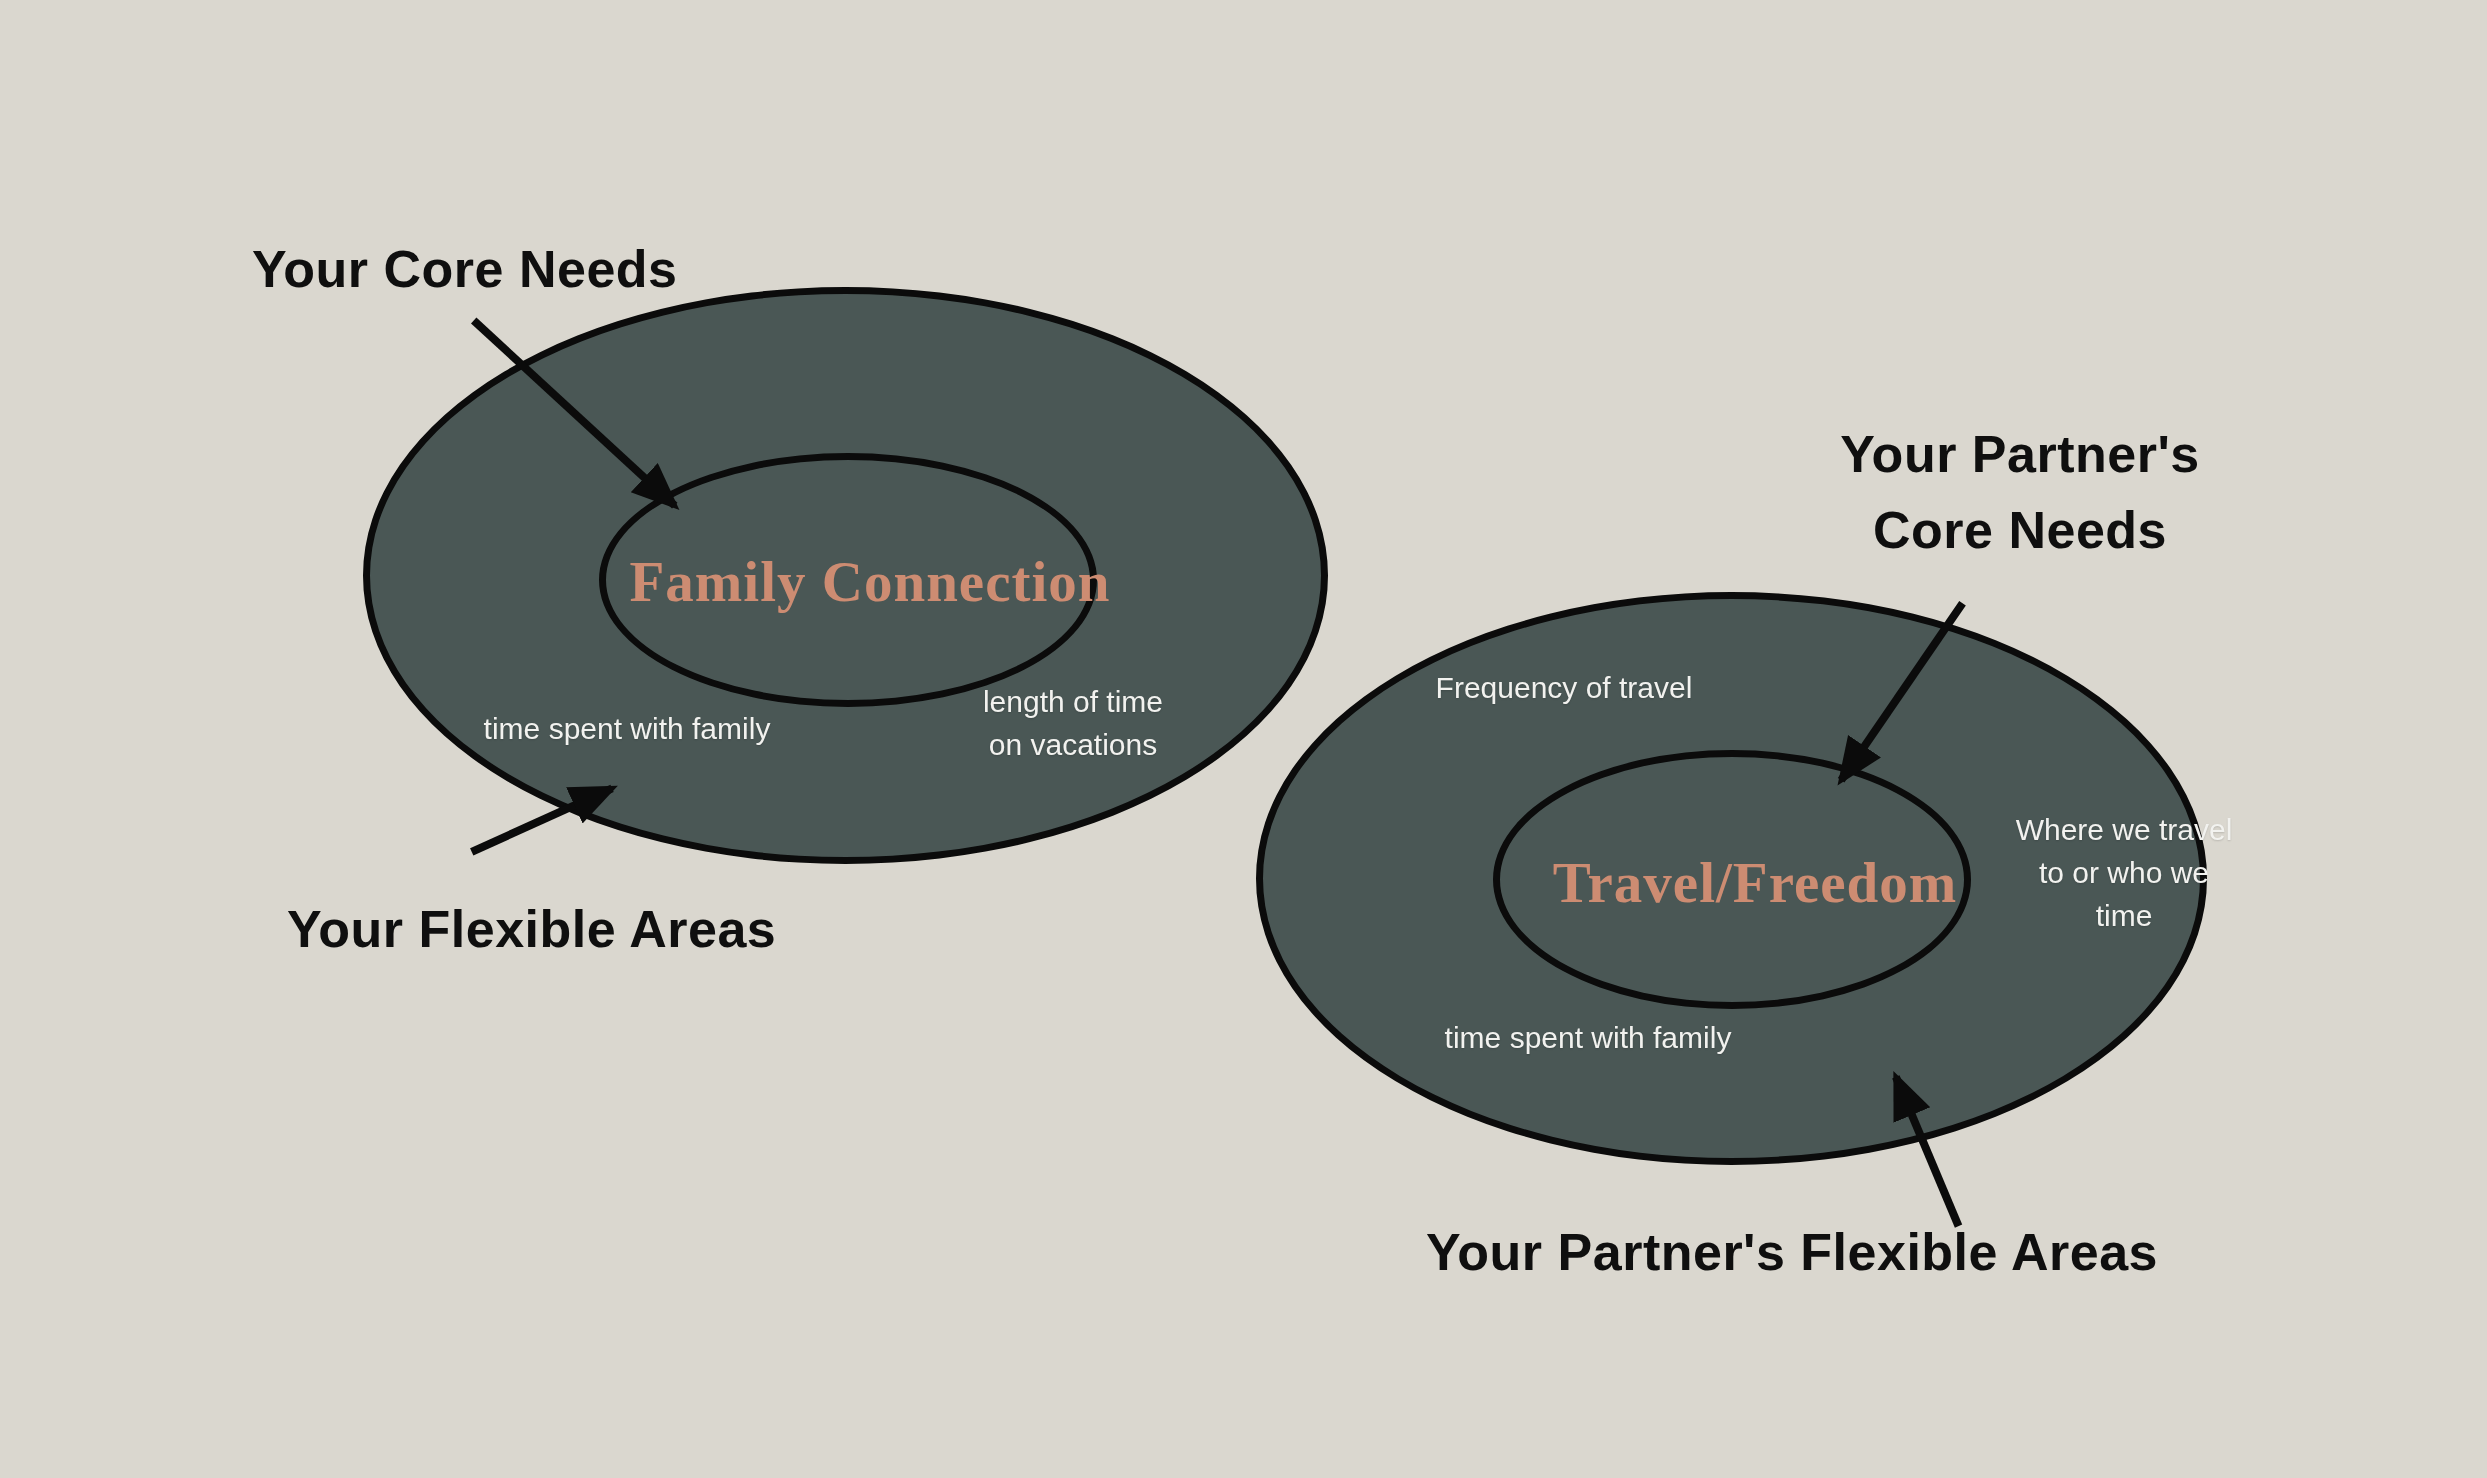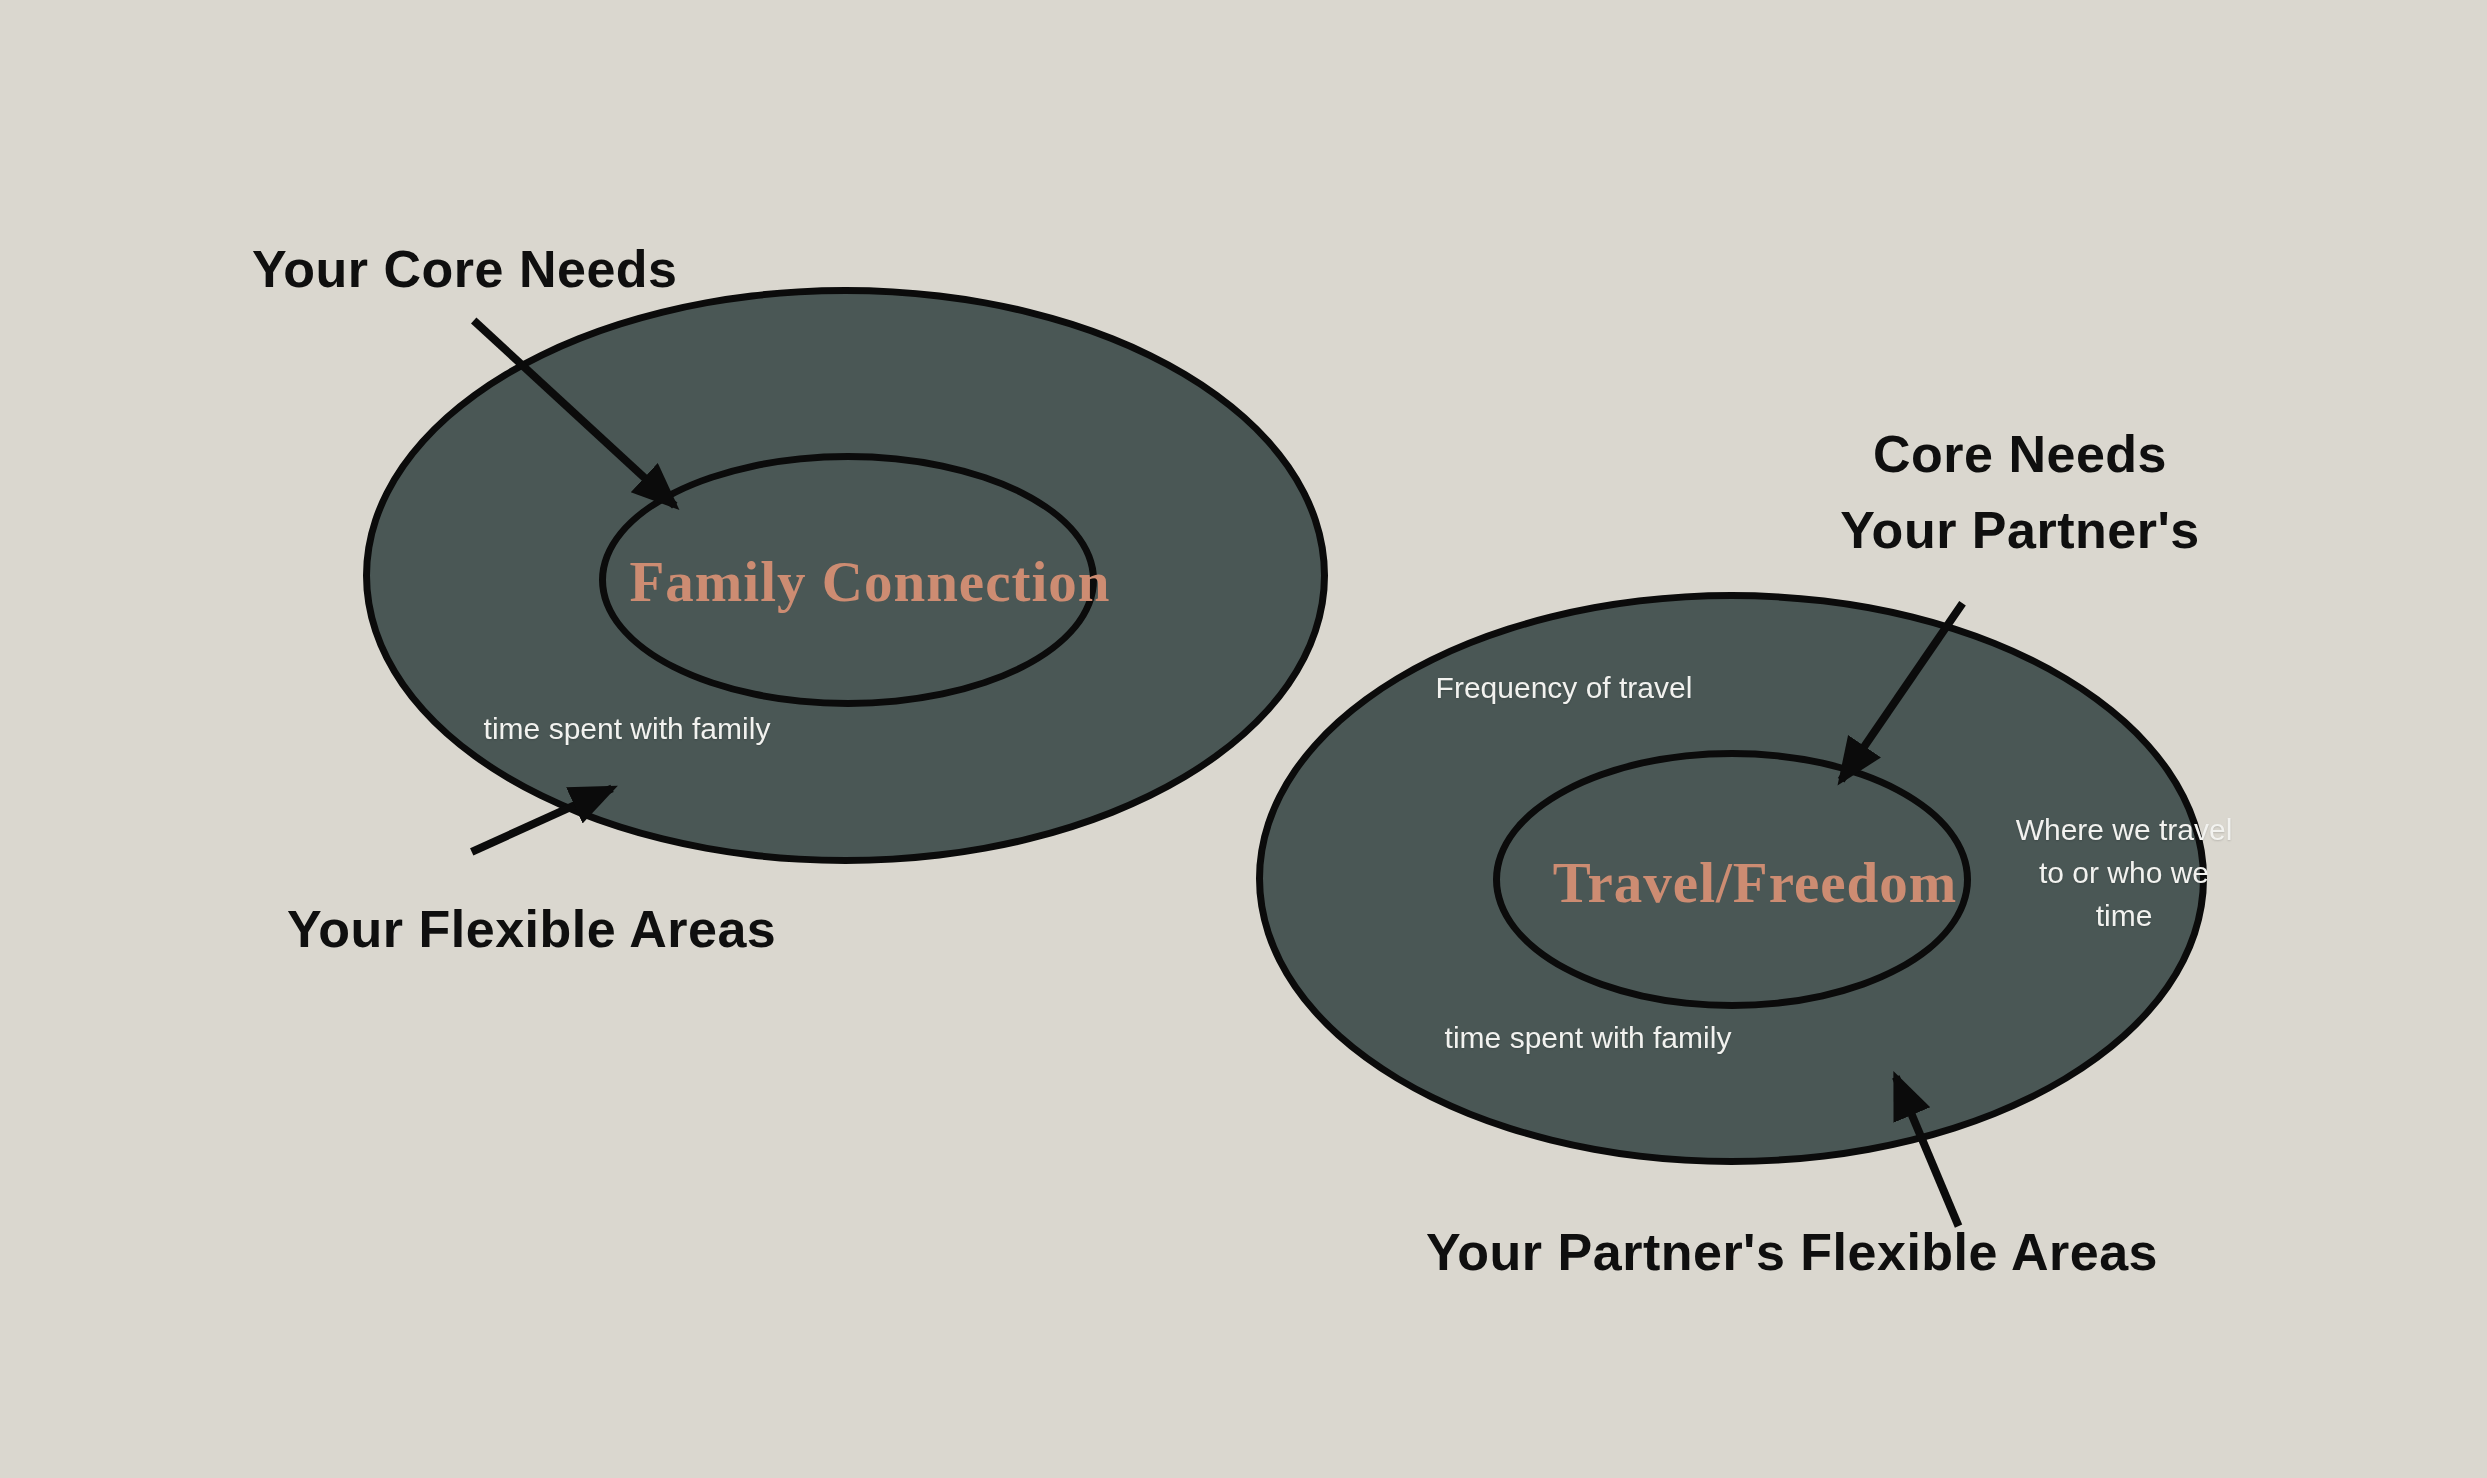--- a/index.html
+++ b/index.html
@@ -66,29 +66,33 @@
   <div class="ellipse outer" style="left:363px;top:287px;width:965px;height:577px;"></div>
   <div class="ellipse inner" style="left:599px;top:453px;width:498px;height:254px;"></div>
 
   <div class="big-label" style="left:252px;top:231px;">Your Core Needs</div>
 
 
   <div class="center-label" style="left:848px;top:581px;">Family Connection</div>
 
   <div class="white-label" style="left:627px;top:728px;">time spent with family</div>
 
+  <div class="white-label" style="left:1073px;top:723px;">
+    <div>length of time</div>
+    <div>on vacations</div>
+  </div>
 
   <div class="big-label" style="left:287px;top:891px;">Your Flexible Areas</div>
 
   <div class="ellipse outer" style="left:1256px;top:592px;width:951px;height:573px;"></div>
   <div class="ellipse inner" style="left:1493px;top:750px;width:478px;height:259px;"></div>
 
   <div class="big-label centered" style="left:2020px;top:416px;">
+    <div>Your Partner's</div>
     <div>Core Needs</div>
-    <div>Your Partner's</div>
   </div>
 
   <div class="white-label" style="left:1564px;top:687px;">Frequency of travel</div>
 
   <div class="center-label" style="left:1733px;top:882px;">Travel/Freedom</div>
 
   <div class="white-label" style="left:2096px;top:872px;margin-left:28px;">
     <div>Where we travel</div>
     <div>to or who we</div>
     <div>time</div>

